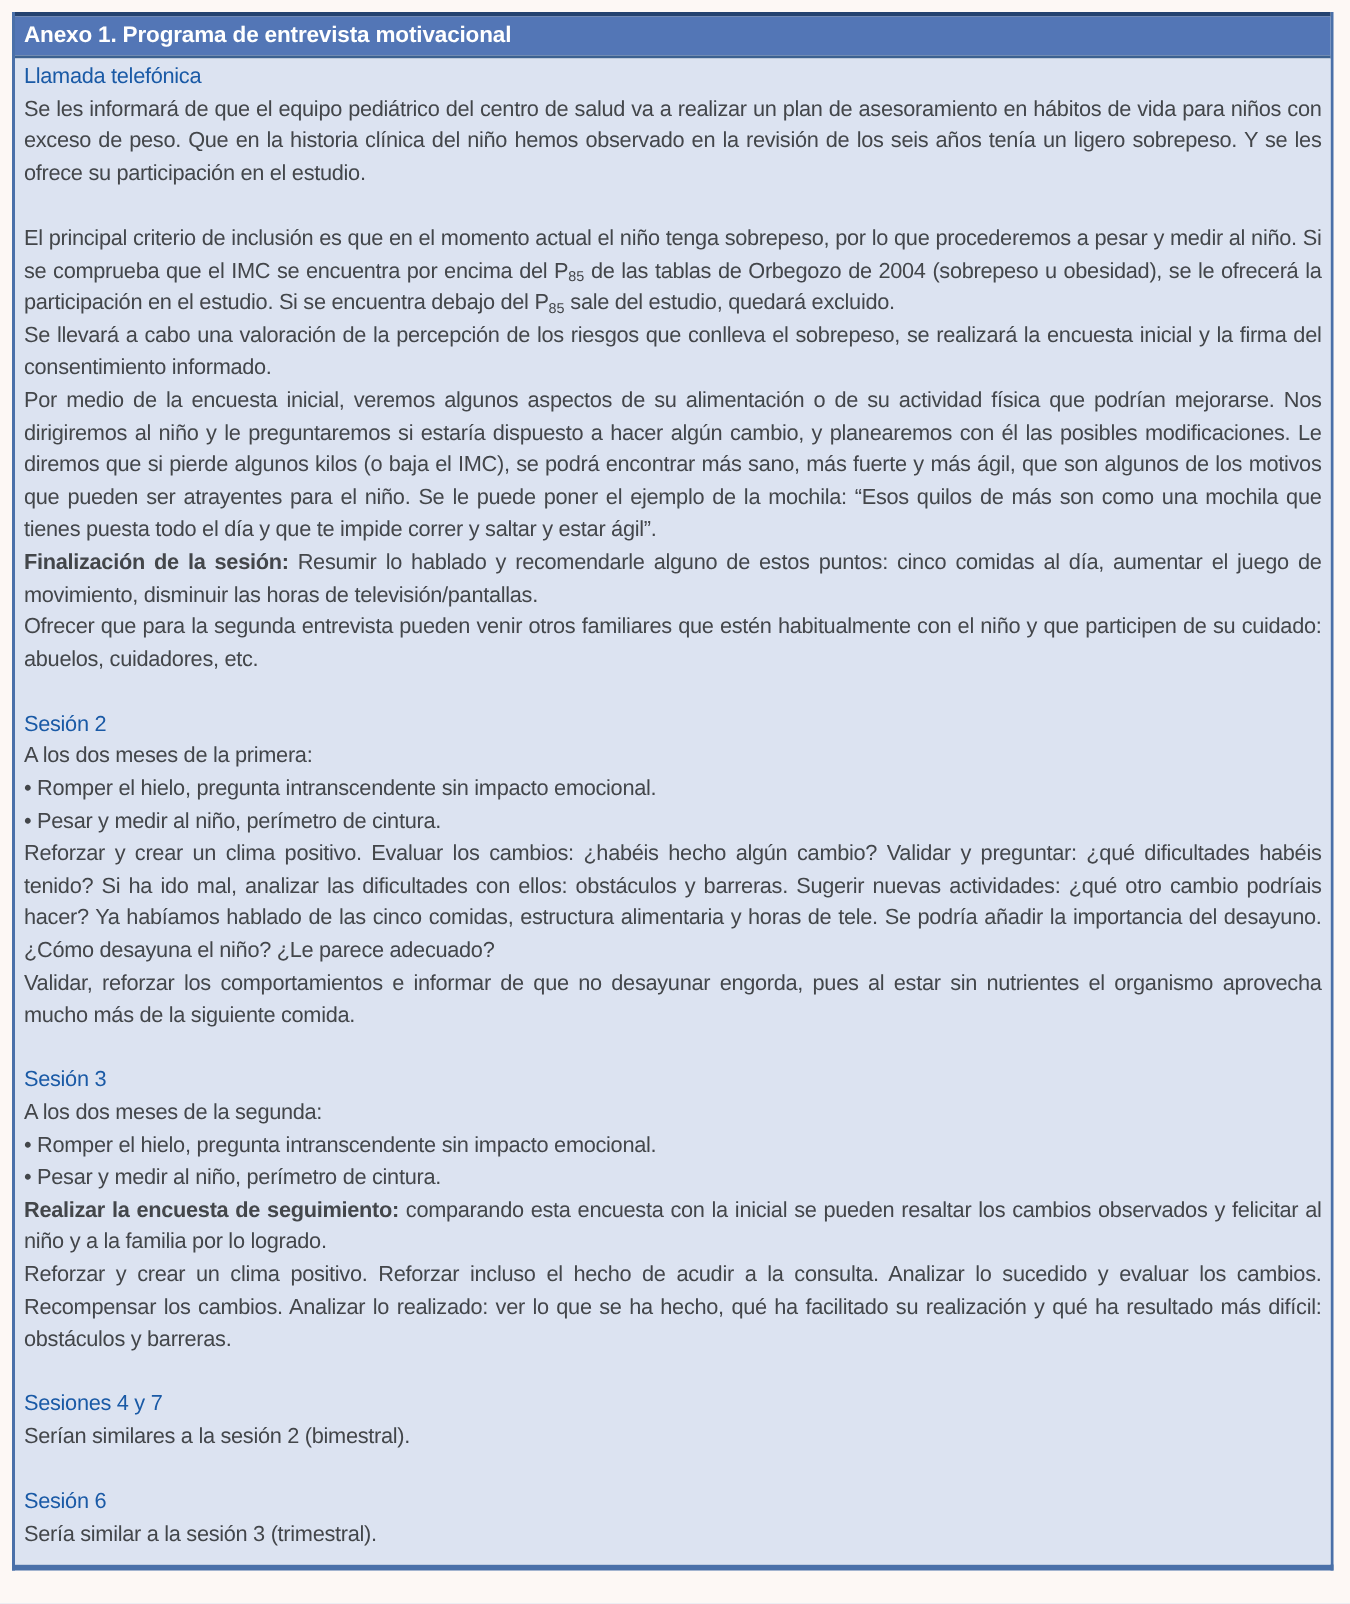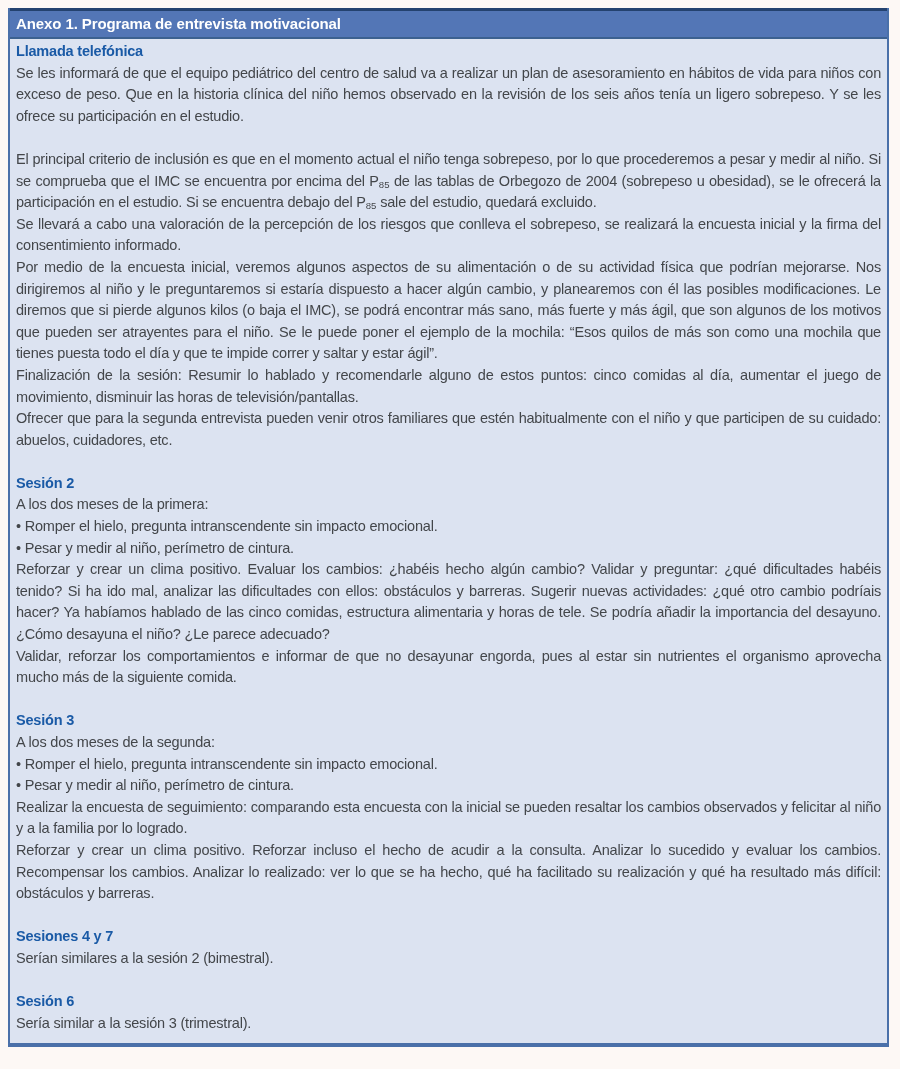--- a/index.html
+++ b/index.html
@@ -36,25 +36,25 @@
     padding: 2px 6px 9px 6px;
     font-size: 14.5px;
     line-height: 21.6px;
     letter-spacing: -0.2px;
     color: #43464a;
   }
   .section { margin-top: 21.6px; }
   .section:first-child { margin-top: 0; }
   .sec-heading {
     color: #1a5aa6;
-    font-weight: 700;
+    font-weight: 400;
     text-align: left;
   }
   .para { text-align: justify; }
-  .para .b { font-weight: 400; }
+  .para .b { font-weight: 700; }
   .para .i { }
   .para sub { font-size: 66%; line-height: 0; vertical-align: -0.25em; letter-spacing: 0; }
 </style>
 </head>
 <body>
 
 <div class="annex-box">
   <div class="topline"></div>
   <div class="titlebar">
     <span class="prefix">Anexo 1.</span><span class="rest">Programa de entrevista motivacional</span>

